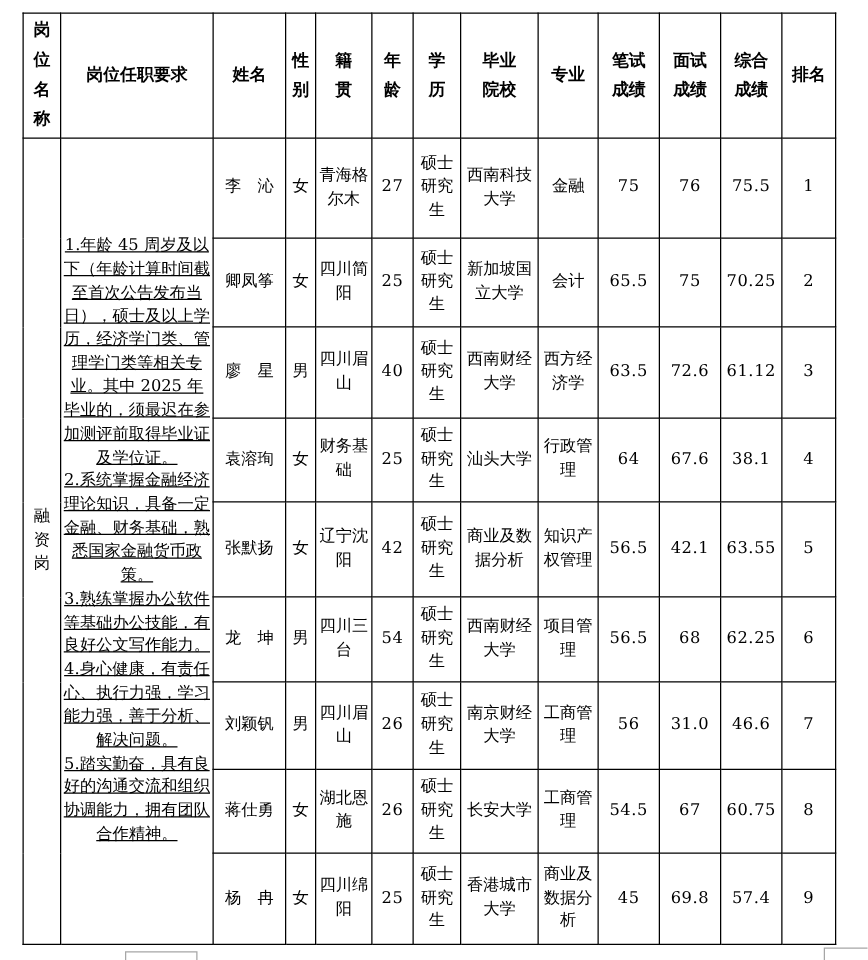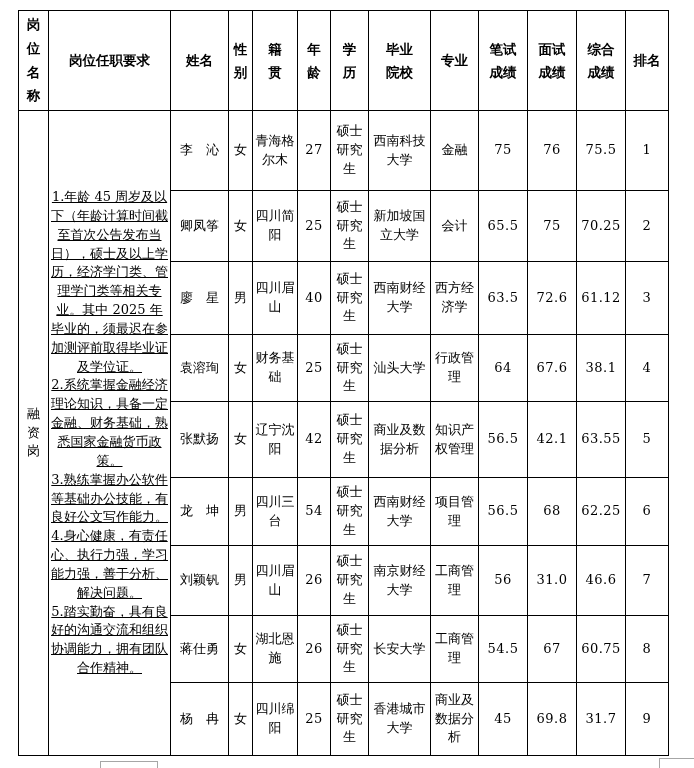--- a/index.html
+++ b/index.html
@@ -232,21 +232,21 @@
       <tr style="height:73px">
         <td>杨　冉</td>
         <td>女</td>
         <td>四川绵阳</td>
         <td class="num">25</td>
         <td>硕士研究生</td>
         <td>香港城市大学</td>
         <td>商业及数据分析</td>
         <td class="num">45</td>
         <td class="num">69.8</td>
-        <td class="num">31.7</td>
+        <td class="num">57.4</td>
         <td class="num">9</td>
       </tr>
     </tbody>
   </table>
 
   <div class="stub stub-left"></div>
   <div class="stub stub-right"></div>
 
 </div>
 

